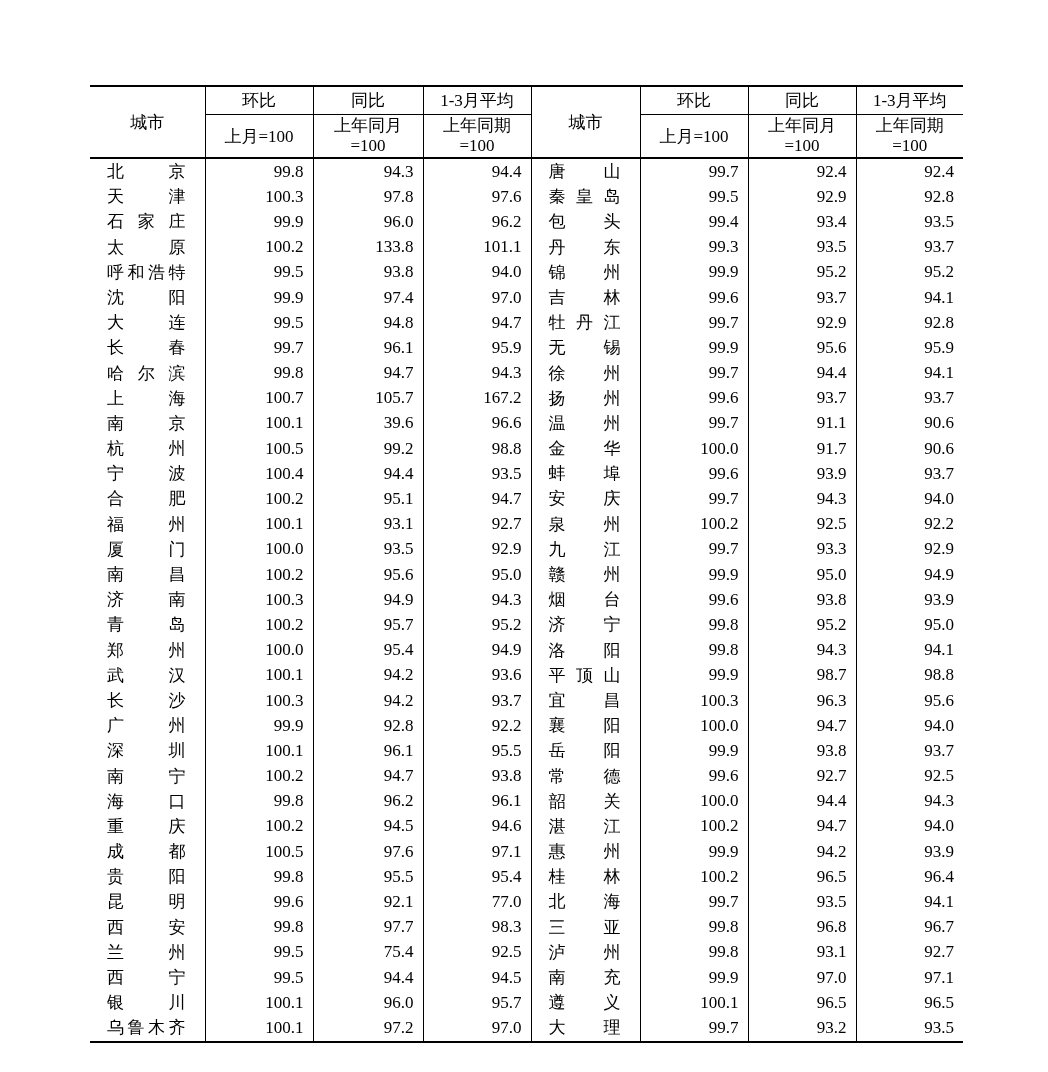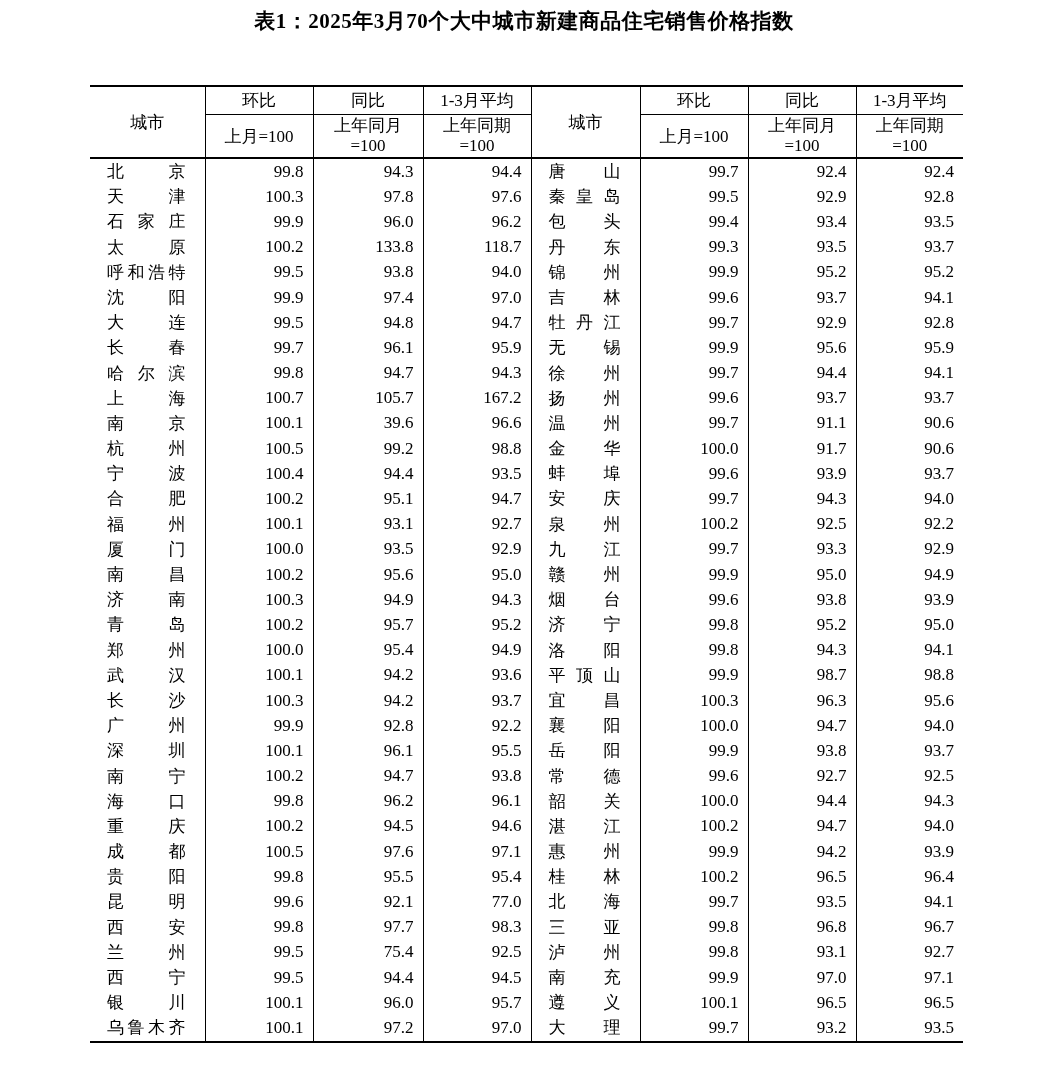--- a/index.html
+++ b/index.html
@@ -63,21 +63,20 @@
     line-height: 25.2px;
     height: 25.2px;
     white-space: nowrap;
   }
 </style>
 </head>
 <body>
 
 <div class="page">
 
-  <h1 class="page-title">表1：2025年3月70个大中城市新建商品住宅销售价格指数</h1>
 
   <div class="table-wrap">
     <table class="price-table">
       <colgroup>
         <col style="width:115px">
           <col style="width:108px">
           <col style="width:110px">
           <col style="width:108px">
         <col style="width:109px">
           <col style="width:108px">
@@ -166,21 +165,21 @@
       <td class="num-cell v-sep">99.4</td>
       <td class="num-cell v-sep">93.4</td>
       <td class="num-cell">93.5</td>
     </tr>
           <tr>
       <td class="city-cell v-sep">
               <div class="city-name">太原</div>
             </td>
       <td class="num-cell v-sep">100.2</td>
       <td class="num-cell v-sep">133.8</td>
-      <td class="num-cell v-sep">118.7</td>
+      <td class="num-cell v-sep">101.1</td>
       <td class="city-cell v-sep">
               <div class="city-name">丹东</div>
             </td>
       <td class="num-cell v-sep">99.3</td>
       <td class="num-cell v-sep">93.5</td>
       <td class="num-cell">93.7</td>
     </tr>
           <tr>
       <td class="city-cell v-sep">
               <div class="city-name">呼和浩特</div>

